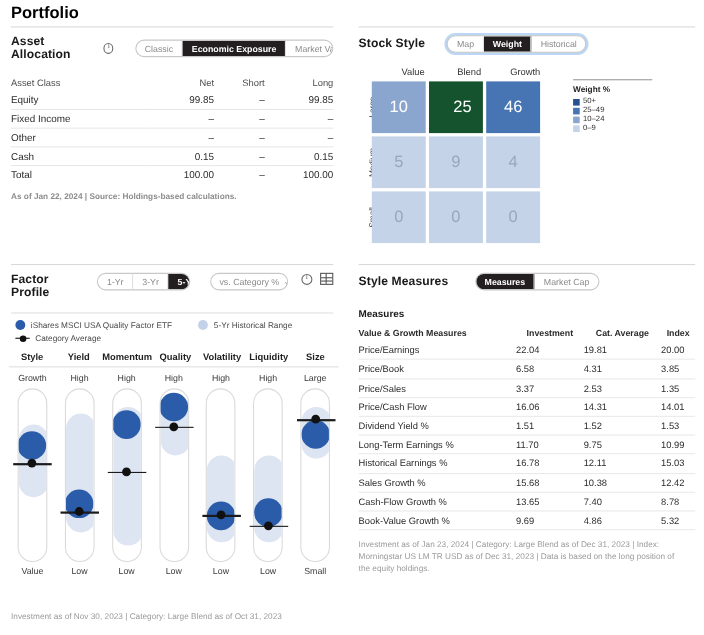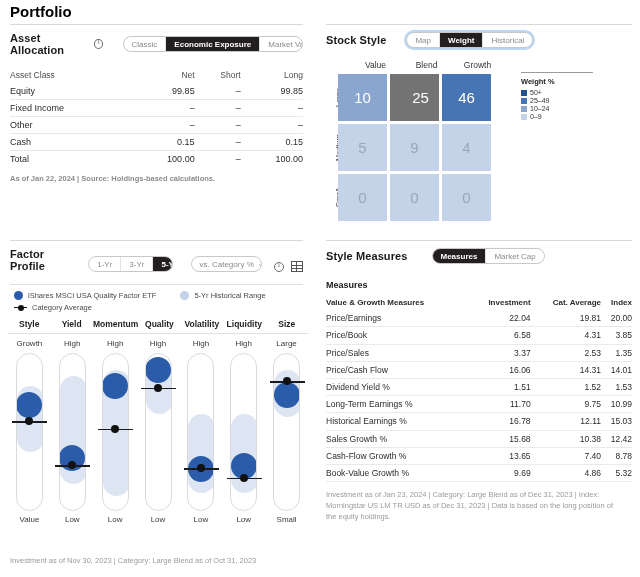--- a/index.html
+++ b/index.html
@@ -88,21 +88,21 @@
   .ss-legend { position:absolute; left: 195px; top: 12px; width: 105px; }
   .ss-legend .lg-line { height:1px; background:#9b9b9b; width: 72px; margin-bottom: 4px; }
   .ss-legend .lg-title { font-size: 7.5px; font-weight: bold; color:#222; margin-bottom: 3px; }
   .ss-legend .lg-item { display:flex; align-items:center; gap:3px; margin-bottom: 1px; }
   .ss-legend .sw { width: 6px; height: 6px; display:inline-block; }
   .ss-legend .lg-txt { font-size: 7px; color:#333; }
 
   
   .panel-fp { position: absolute; left: 0; top: 240px; width: 313px; }
   .panel-fp .topline { height:1px; background:#d9d9d9; margin: 0 10px 7px 10px; }
-  .fp-head { display:flex; align-items:flex-end; gap:6px; padding: 0 10px; }
+  .fp-head { display:flex; align-items:flex-start; gap:6px; padding: 0 10px; }
   .fp-head .spacer { flex: 1; }
   .fp-head .icons { display:flex; align-items:center; gap:7px; }
 
   .fp-sep { height:1px; background:#e0e0e0; margin: 12px 10px 0 10px; }
   .fp-legend { padding: 6px 10px 0 14px; }
   .fp-legend .lrow { display:flex; align-items:center; gap: 5px; margin-bottom: 3px; }
   .fp-legend .lrow .gap { width: 14px; }
   .dot-lg { width: 9px; height: 9px; border-radius: 50%; background: #2a5caa; display:inline-block; }
   .dot-lt { width: 9px; height: 9px; border-radius: 50%; background: #c3d2e8; display:inline-block; }
   .cat-mark { position: relative; width: 13px; height: 9px; display:inline-block; }
@@ -137,21 +137,21 @@
 
   
   .panel-sm { position: absolute; left: 318px; top: 240px; width: 322px; }
   .panel-sm .topline { height:1px; background:#d9d9d9; margin: 0 8px 7px 8px; }
   .sm-head { display:flex; align-items:center; gap:24px; padding: 0 8px; }
   .sm-sub { font-size: 9px; font-weight: bold; color:#1a1a1a; padding: 16px 8px 0 8px; }
   table.meas { width: 306px; margin: 5px 8px 0 8px; border-collapse: collapse; }
   table.meas th, table.meas td { font-weight:normal; padding: 3.1px 0; font-size: 8.5px; }
   table.meas th { font-size: 8px; font-weight: bold; color:#1f1f1f; }
   table.meas th.l, table.meas td.l { text-align:left; color:#2b2b2b; }
-  table.meas th.r, table.meas td.r { text-align:right; color:#2b2b2b; }
+  table.meas th.r, table.meas td.r { color:#2b2b2b; }
   table.meas tbody tr { border-bottom: 1px solid #eaeaea; }
   table.meas tbody tr:last-child { border-bottom: 1px solid #eaeaea; }
   .sm-foot { font-size: 7.5px; color:#9a9a9a; padding: 8px 8px 0 8px; line-height: 1.45; width: 310px; }
 </style>
 </head>
 <body>
 
 <div class="page">
 
   <div class="portfolio-title">Portfolio</div>
@@ -232,21 +232,21 @@
         <div>Blend</div>
         <div>Growth</div>
       </div>
 
       <div class="ss-rowlab" style="top:14px;  height:47px; line-height:14px;">Large</div>
       <div class="ss-rowlab" style="top:64px;  height:47px; line-height:14px;">Medium</div>
       <div class="ss-rowlab" style="top:114px; height:47px; line-height:14px;">Small</div>
 
       <div class="ss-grid">
         <div class="ss-cell" id="c00" style="background: rgb(139, 166, 206);">10</div>
-        <div class="ss-cell" id="c01" style="background: #737373; padding-left: 12px;">25</div>
+        <div class="ss-cell" id="c01" style="background: #14532d; padding-left: 12px;">25</div>
         <div class="ss-cell" id="c02" style="background: rgb(71, 117, 180);">46</div>
         <div class="ss-cell dim" id="c10" style="background: rgb(196, 211, 232);">5</div>
         <div class="ss-cell dim" id="c11" style="background: rgb(196, 211, 232);">9</div>
         <div class="ss-cell dim" id="c12" style="background: rgb(196, 211, 232);">4</div>
         <div class="ss-cell dim" id="c20" style="background: rgb(196, 211, 232);">0</div>
         <div class="ss-cell dim" id="c21" style="background: rgb(196, 211, 232);">0</div>
         <div class="ss-cell dim" id="c22" style="background: rgb(196, 211, 232);">0</div>
       </div>
 
       <div class="ss-legend">

